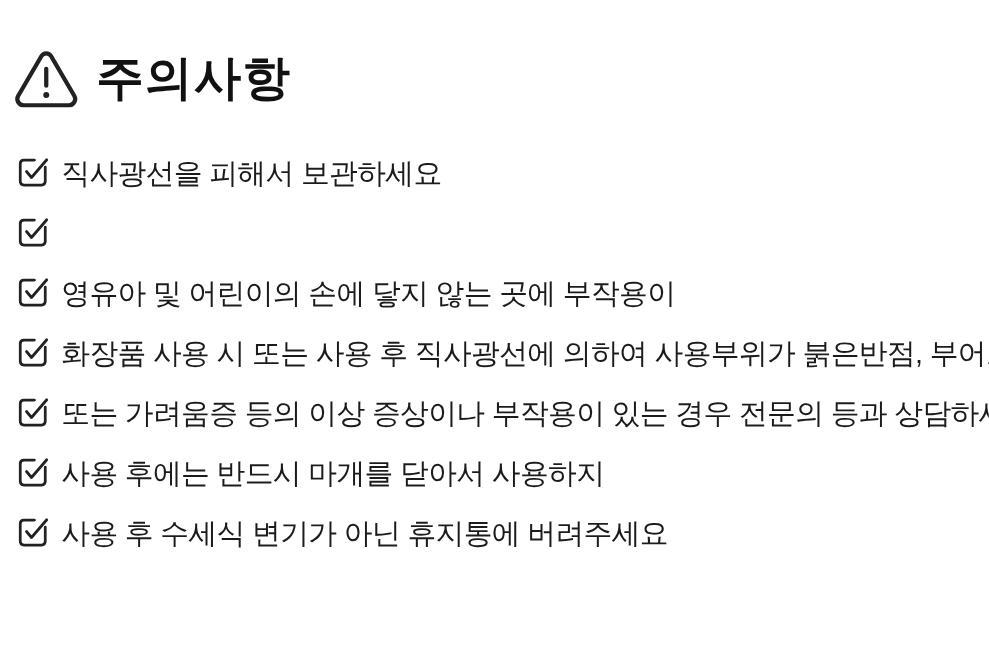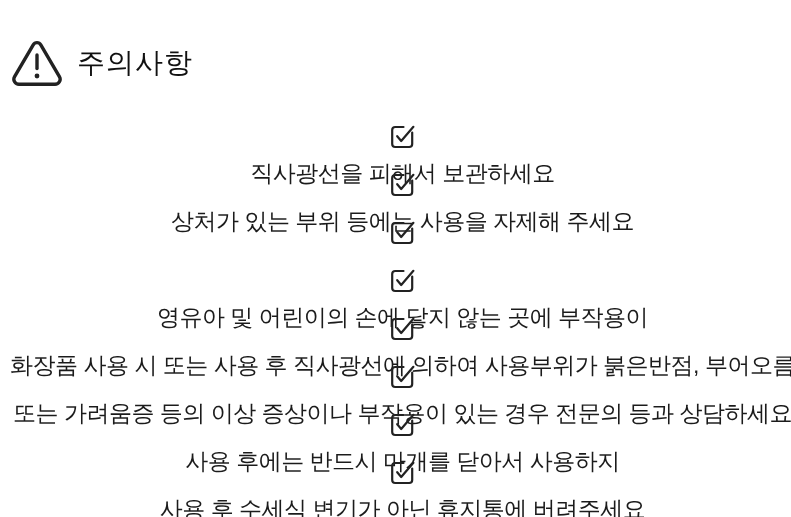--- a/index.html
+++ b/index.html
@@ -26,37 +26,36 @@
     gap: 13px;
     margin: 37px 0 0 10px;
     height: 50px;
   }
   .warning-icon {
     width: 54px;
     height: 48px;
     flex: 0 0 auto;
   }
   .page-title {
-    font-size: 28px;
+    font-size: 38px;
     line-height: 1;
     color: #111111;
-    font-weight: 400;
+    font-weight: 700;
     letter-spacing: 1px;
     padding-top: 2px;
   }
   .caution-list {
     margin-top: 37px;
   }
   .caution-item {
     display: flex;
     align-items: center;
     gap: 9px;
     height: 28px;
     margin: 0 0 20px 14px;
-    flex-direction: column;
   }
   .check-icon {
     width: 26px;
     height: 26px;
     flex: 0 0 auto;
   }
   .caution-text {
     font-size: 23px;
     line-height: 28px;
     letter-spacing: -0.5px;
@@ -85,29 +84,20 @@
     <div class="caution-item">
       <span class="check-icon">
         <svg width="26" height="26" viewBox="0 0 26 26" fill="none" xmlns="http://www.w3.org/2000/svg">
           <path d="M13.5 3 H5.2 Q2.2 3 2.2 6 V20 Q2.2 23 5.2 23 H19.2 Q22.2 23 22.2 20 V8.6" stroke="#222222" stroke-width="2.2" stroke-linecap="round" fill="none"></path>
           <path d="M7.2 12.2 L11.2 17 L23.4 2.8" stroke="#222222" stroke-width="2.2" stroke-linecap="round" stroke-linejoin="round" fill="none"></path>
         </svg>
       </span>
       <span class="caution-text">직사광선을 피해서 보관하세요</span>
     </div>
 
-    <div class="caution-item">
-      <span class="check-icon">
-        <svg width="26" height="26" viewBox="0 0 26 26" fill="none" xmlns="http://www.w3.org/2000/svg">
-          <path d="M13.5 3 H5.2 Q2.2 3 2.2 6 V20 Q2.2 23 5.2 23 H19.2 Q22.2 23 22.2 20 V8.6" stroke="#222222" stroke-width="2.2" stroke-linecap="round" fill="none"></path>
-          <path d="M7.2 12.2 L11.2 17 L23.4 2.8" stroke="#222222" stroke-width="2.2" stroke-linecap="round" stroke-linejoin="round" fill="none"></path>
-        </svg>
-      </span>
-      <span class="caution-text">상처가 있는 부위 등에는 사용을 자제해 주세요</span>
-    </div>
 
     <div class="caution-item">
       <span class="check-icon">
         <svg width="26" height="26" viewBox="0 0 26 26" fill="none" xmlns="http://www.w3.org/2000/svg">
           <path d="M13.5 3 H5.2 Q2.2 3 2.2 6 V20 Q2.2 23 5.2 23 H19.2 Q22.2 23 22.2 20 V8.6" stroke="#222222" stroke-width="2.2" stroke-linecap="round" fill="none"></path>
           <path d="M7.2 12.2 L11.2 17 L23.4 2.8" stroke="#222222" stroke-width="2.2" stroke-linecap="round" stroke-linejoin="round" fill="none"></path>
         </svg>
       </span>
     </div>
 

